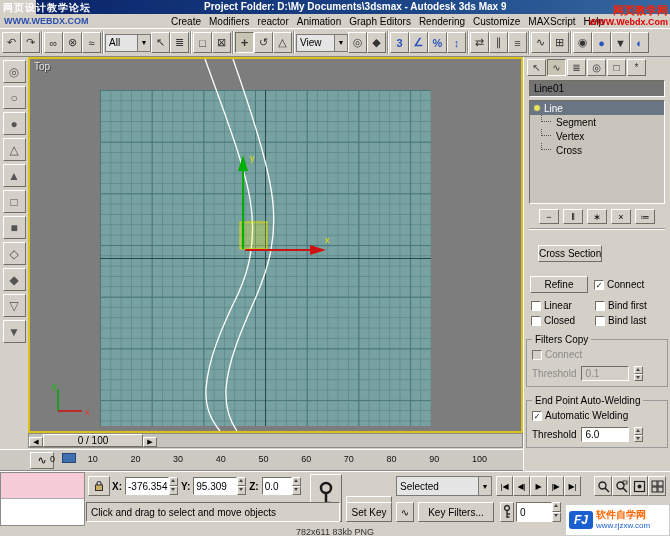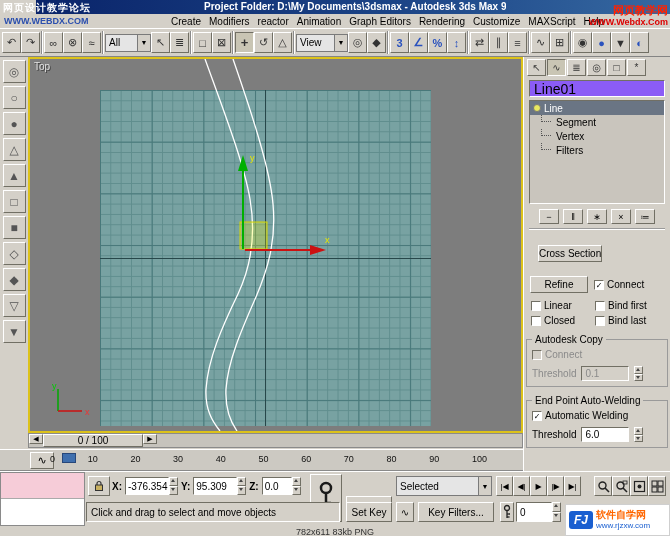--- a/index.html
+++ b/index.html
@@ -62,39 +62,39 @@
       linear-gradient(to right, #5f8d8d 1px, transparent 1px),
       linear-gradient(to bottom, #5f8d8d 1px, transparent 1px);
     background-size: 51.7px 51.7px, 51.7px 51.7px, 10.34px 10.34px, 10.34px 10.34px; }
   #vp-axis-v { position: absolute; left: 235px; top: 31px; width: 1px; height: 336px; background: #27474a; }
   #vp-axis-h { position: absolute; left: 70px; top: 199px; width: 331px; height: 1px; background: #27474a; }
   #vp-label { position: absolute; left: 4px; top: 2px; font-size: 10px; color: #e2e2e2; text-shadow: 1px 1px 0 #3a3a3a; }
   #vp-svg { position: absolute; left: 0; top: 0; }
 
   
   #timeslider { position: absolute; left: 28px; top: 433px; width: 495px; height: 15px;
-    background: #c6c3bc; border: 1px solid #8a8a8a; display: flex; align-items: flex-start; }
+    background: #c6c3bc; border: 1px solid #8a8a8a; display: flex; align-items: flex-end; }
   .ts-arrow { width: 14px; font-size: 7px; flex: none; }
   #ts-thumb { width: 100px; font-size: 10px; flex: none; }
   #ts-track { flex: 1; background: #c6c3bc; }
 
   
   #trackbar { position: absolute; left: 0; top: 449px; width: 523px; height: 22px; background: #ccc9c2;
     border-top: 1px solid #fff; border-bottom: 1px solid #8a8a8a; }
   #tb-curve-btn { position: absolute; left: 30px; top: 2px; width: 24px; height: 17px; font-size: 11px; }
   #tb-ticks { position: absolute; left: 50px; top: 4px; width: 437px; display: flex; justify-content: space-between;
     font-size: 9px; color: #111; }
   #tb-marker { position: absolute; left: 62px; top: 3px; width: 14px; height: 10px; background: #3f6fae; border: 1px solid #27477a; z-index: 2; }
 
   
   #cmd { position: absolute; left: 523px; top: 57px; width: 147px; height: 415px; background: #d4d0c8; border-left: 1px solid #fff; }
   #cmd-tabs { height: 20px; display: flex; align-items: center; padding: 1px 3px; gap: 1px; }
   .tab { width: 19px; height: 17px; font-size: 10px; color: #333; }
   .tab.pressed { border-color: #716f64 #fff #fff #716f64; background: #c9c5b4; }
-  #obj-name { margin: 3px 5px 0; height: 17px; display: flex; align-items: center; padding: 0 4px; font-size: 14px; background: #8b5cf6; }
+  #obj-name { margin: 3px 5px 0; height: 17px; display: flex; align-items: center; padding: 0 4px; font-size: 10px; background: #737373; }
   #modlist { margin: 3px 5px 0; height: 17px; }
   #stack { margin: 3px 5px 0; height: 104px; border: 1px solid; border-color: #716f64 #fff #fff #716f64;
     background: #c9c5bd; font-size: 10px; overflow: hidden; }
   .srow { height: 14px; display: flex; align-items: center; padding-left: 3px; gap: 3px; }
   .srow.sel { background: #6a7584; color: #fff; }
   .bulb { width: 8px; height: 8px; border-radius: 50%; background: #e8e860; border: 1px solid #777; flex: none; }
   .tree { width: 10px; height: 7px; border-left: 1px dotted #555; border-bottom: 1px dotted #555; margin: -7px 2px 0 8px; flex: none; }
   #stack-tools { margin: 2px 5px 0; padding: 3px 0 4px; display: flex; gap: 4px; justify-content: center;
     border-bottom: 1px solid #9a9a9a; box-shadow: 0 1px 0 #fff; }
   .stool { width: 20px; height: 15px; font-size: 9px; }
@@ -351,21 +351,21 @@
     <div class="srow">
       <span class="tree"></span>
       <span>Segment</span>
     </div>
     <div class="srow">
       <span class="tree"></span>
       <span>Vertex</span>
     </div>
     <div class="srow">
       <span class="tree"></span>
-      <span>Filters</span>
+      <span>Cross</span>
     </div>
   </div>
   <div id="stack-tools">
     <div class="stool btn raised">−</div>
     <div class="stool btn raised">‖</div>
     <div class="stool btn raised">∗</div>
     <div class="stool btn raised">×</div>
     <div class="stool btn raised">≔</div>
   </div>
 
@@ -392,21 +392,21 @@
       <span class="box"></span>
       <span>Closed</span>
     </label>
     <label class="cb">
       <span class="box"></span>
       <span>Bind last</span>
     </label>
   </div>
 
   <div class="group">
-    <span class="gtitle">Autodesk Copy</span>
+    <span class="gtitle">Filters Copy</span>
     <label class="cb disabled">
       <span class="box"></span>
       <span>Connect</span>
     </label>
     <div class="th-row dim">
       <span>Threshold</span>
       <div class="numfield disabled">0.1</div>
       <span class="spn">
           <i class="up"></i>
           <i class="dn"></i>

